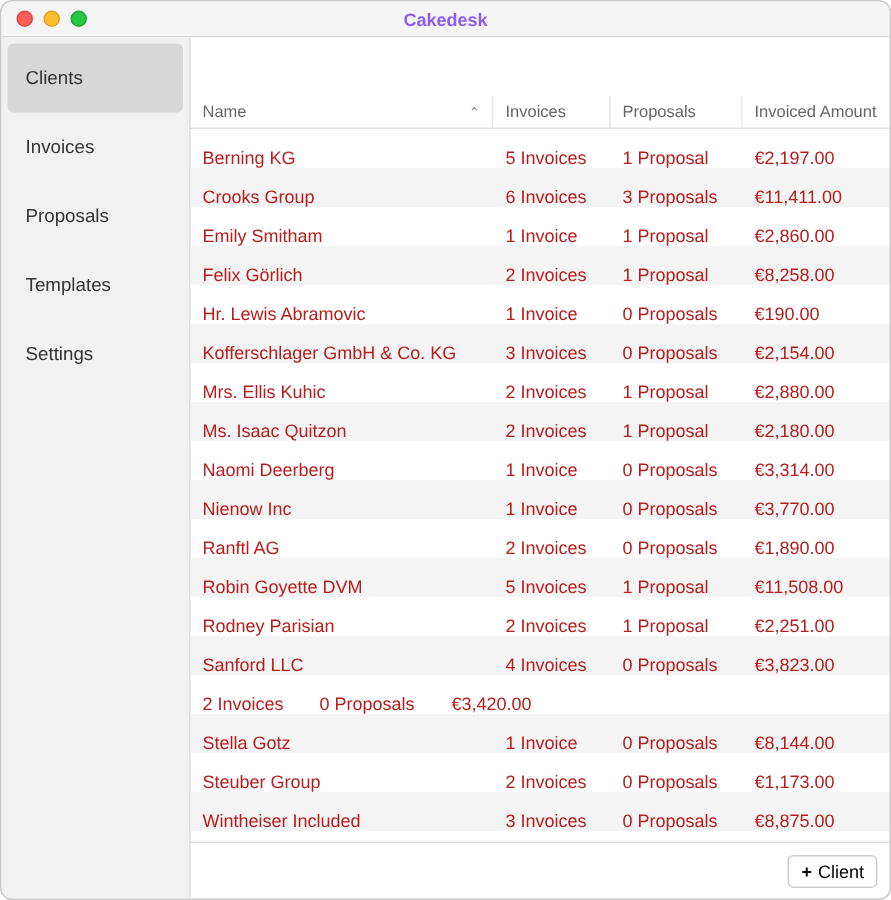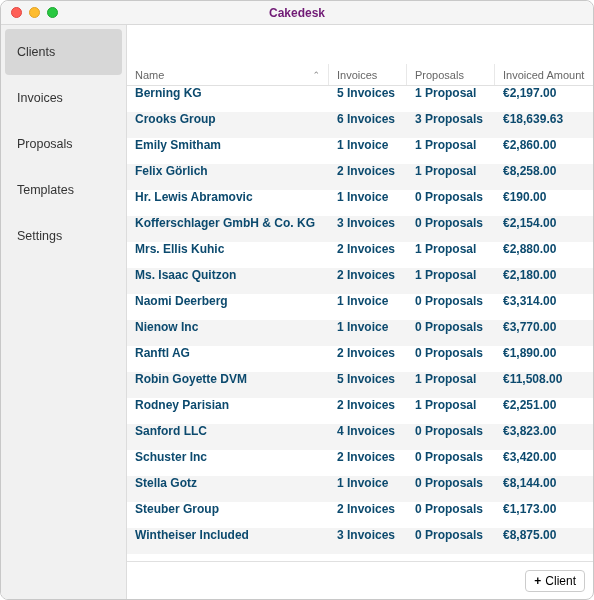--- a/index.html
+++ b/index.html
@@ -33,21 +33,21 @@
   .tl { width: 11px; height: 11px; border-radius: 50%; }
   .tl.red { background: #ff5f57; border: 0.5px solid #e14640; }
   .tl.yellow { background: #febc2e; border: 0.5px solid #e1a126; }
   .tl.green { background: #28c840; border: 0.5px solid #1fa633; }
   .title {
     position: absolute;
     left: 0; right: 0;
     text-align: center;
     font-weight: 600;
     font-size: 12px;
-    color: #701a75;
+    color: #8b5cf6;
     pointer-events: none;
   }
   .body {
     flex: 1;
     display: flex;
     min-height: 0;
   }
   .sidebar {
     width: 126px;
     background: #f1f1f1;
@@ -101,24 +101,23 @@
     font-size: 9px;
     color: #888;
   }
   .table-body {
     flex: 1;
     overflow-y: auto;
   }
   .row {
     display: flex;
     height: 26px;
-    align-items: flex-start;
-    font-size: 12px;
-    color: #0c4a6e;
-    font-weight: bold;
+    align-items: flex-end;
+    font-size: 12px;
+    color: #b91c1c;
   }
   .row:nth-child(even) { background: #f4f4f4; }
   .footer {
     border-top: 1px solid #e0e0e0;
     height: 38px;
     display: flex;
     align-items: center;
     padding: 0 8px;
     gap: 8px;
   }
@@ -192,21 +191,21 @@
         <div class="row">
           <div class="td col-name">Berning KG</div>
           <div class="td col-inv">5 Invoices</div>
           <div class="td col-prop">1 Proposal</div>
           <div class="td col-amt">€2,197.00</div>
         </div>
         <div class="row">
           <div class="td col-name">Crooks Group</div>
           <div class="td col-inv">6 Invoices</div>
           <div class="td col-prop">3 Proposals</div>
-          <div class="td col-amt">€18,639.63</div>
+          <div class="td col-amt">€11,411.00</div>
         </div>
         <div class="row">
           <div class="td col-name">Emily Smitham</div>
           <div class="td col-inv">1 Invoice</div>
           <div class="td col-prop">1 Proposal</div>
           <div class="td col-amt">€2,860.00</div>
         </div>
         <div class="row">
           <div class="td col-name">Felix Görlich</div>
           <div class="td col-inv">2 Invoices</div>
@@ -267,21 +266,20 @@
           <div class="td col-prop">1 Proposal</div>
           <div class="td col-amt">€2,251.00</div>
         </div>
         <div class="row">
           <div class="td col-name">Sanford LLC</div>
           <div class="td col-inv">4 Invoices</div>
           <div class="td col-prop">0 Proposals</div>
           <div class="td col-amt">€3,823.00</div>
         </div>
         <div class="row">
-          <div class="td col-name">Schuster Inc</div>
           <div class="td col-inv">2 Invoices</div>
           <div class="td col-prop">0 Proposals</div>
           <div class="td col-amt">€3,420.00</div>
         </div>
         <div class="row">
           <div class="td col-name">Stella Gotz</div>
           <div class="td col-inv">1 Invoice</div>
           <div class="td col-prop">0 Proposals</div>
           <div class="td col-amt">€8,144.00</div>
         </div>

